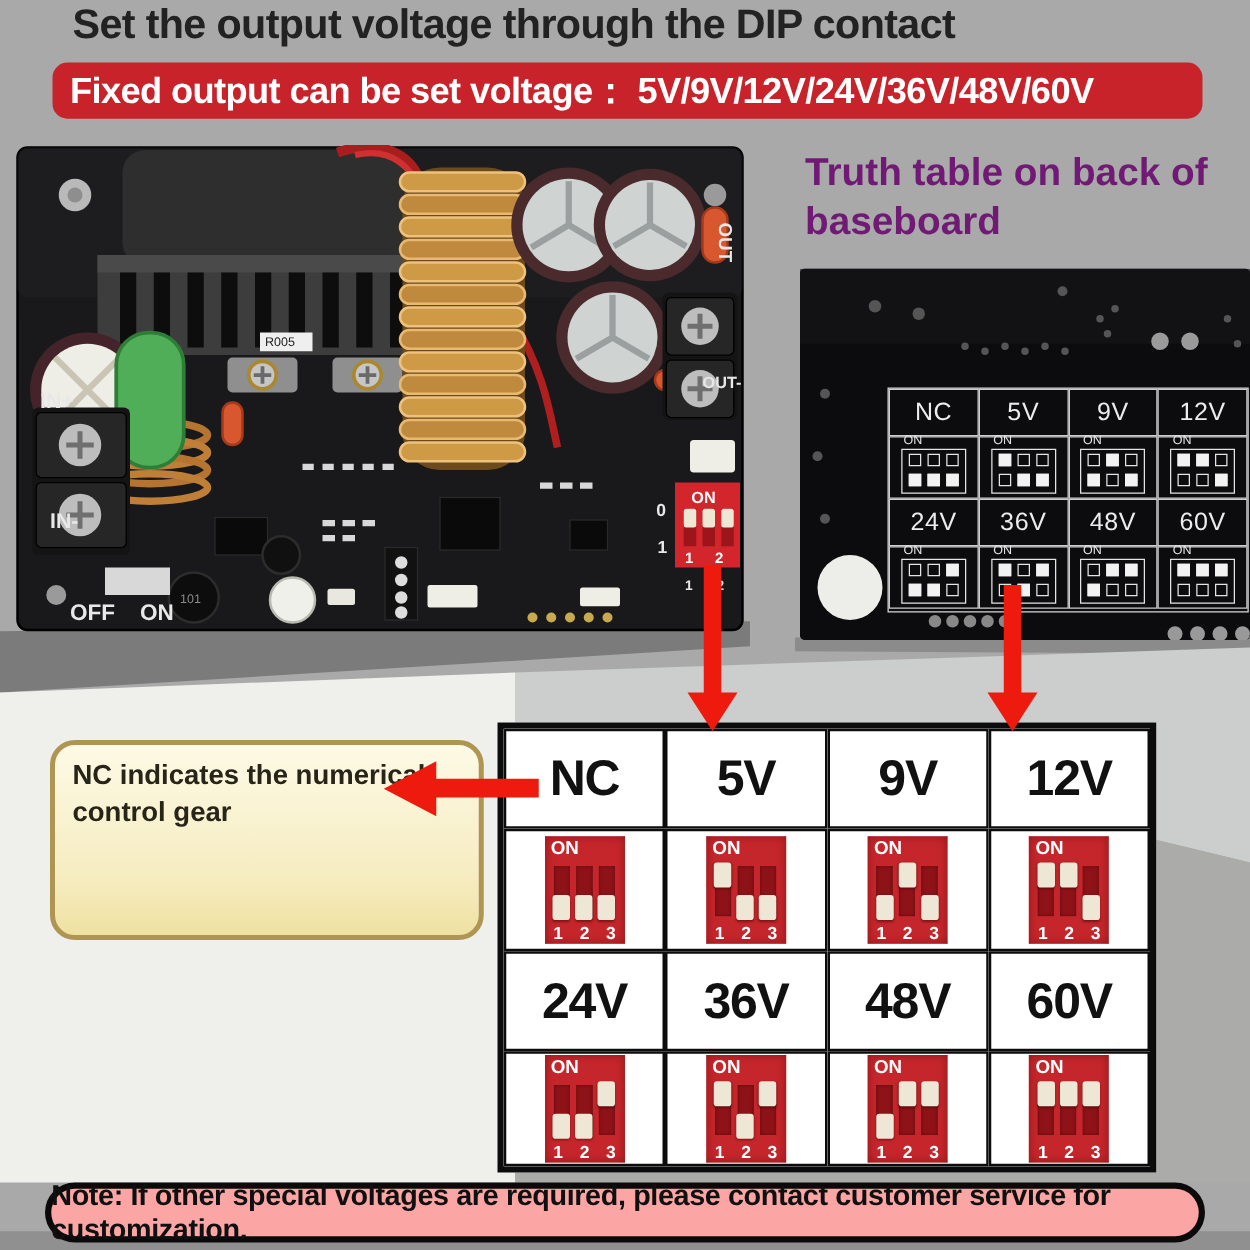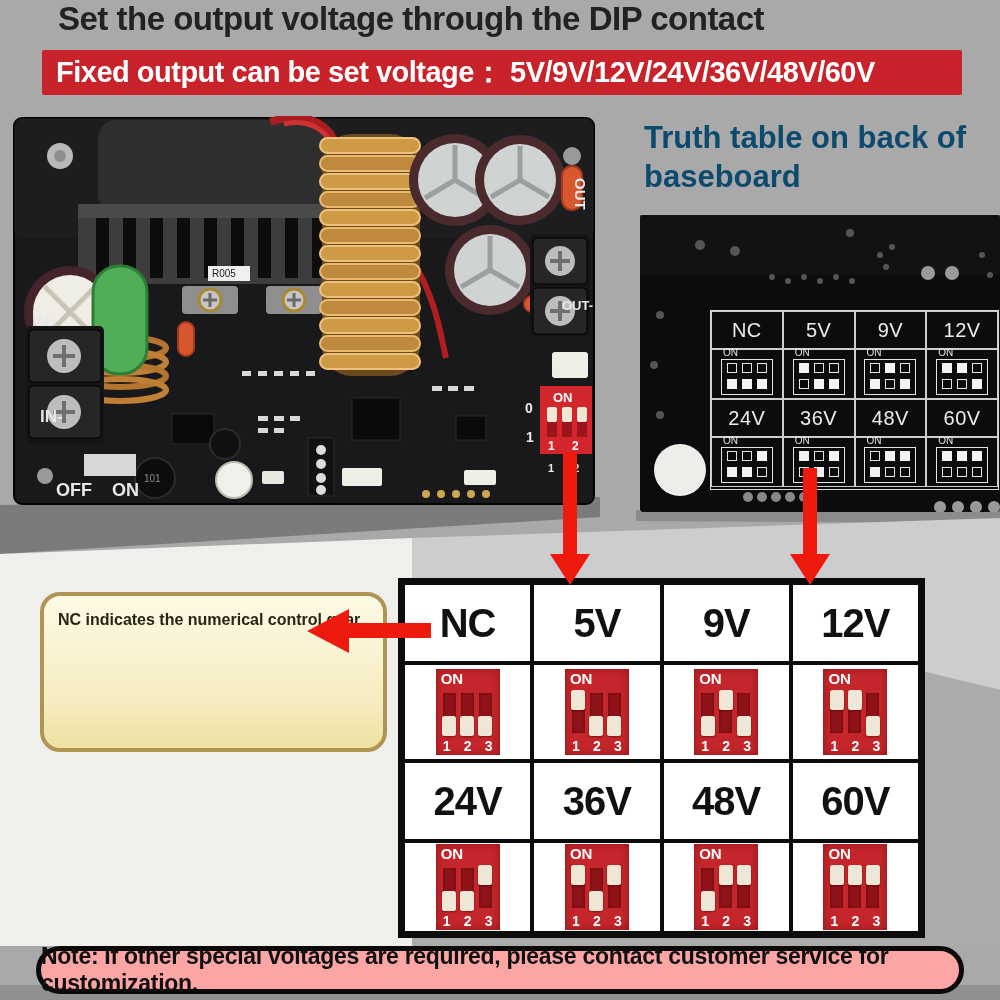--- a/index.html
+++ b/index.html
@@ -3,45 +3,45 @@
 <meta charset="utf-8">
 <style>
   html,body{margin:0;padding:0;}
   body{width:1000px;height:1000px;position:relative;overflow:hidden;
        background:#a9a9a9;font-family:"Liberation Sans",sans-serif;}
   .abs{position:absolute;}
   
   #bg{position:absolute;left:0;top:0;z-index:0;}
   
   #title{left:58px;top:0px;font-size:33px;font-weight:700;color:#222;z-index:3;letter-spacing:-0.5px;}
-  #banner{left:42px;top:50px;width:920px;height:45px;background:#c8232a;border-radius:2px;
+  #banner{left:42px;top:50px;width:920px;height:45px;background:#c8232a;border-radius:12px;
           display:flex;align-items:center;padding-left:14px;box-sizing:border-box;z-index:3;}
   #banner span{color:#fff;font-size:29px;font-weight:700;letter-spacing:-0.5px;}
   
-  #caption{left:644px;top:118px;width:330px;font-size:31px;font-weight:600;color:#0c4a6e;
+  #caption{left:644px;top:118px;width:330px;font-size:31px;font-weight:600;color:#701a75;
            line-height:39px;z-index:3;}
   
   #mainBoard{left:12px;top:116px;width:584px;height:390px;z-index:2;}
   #backBoard{left:640px;top:215px;width:360px;height:297px;z-index:2;background:#0c0c0e;border-radius:4px;}
   #backBoard svg{position:absolute;left:0;top:0;}
   
   #backTable{position:absolute;left:70px;top:95px;width:287px;height:178px;display:grid;
              grid-template-columns:repeat(4,1fr);grid-template-rows:38px 50px 38px 50px;
              border:1.5px solid rgba(240,240,240,.9);}
   .bcell{border:1px solid rgba(240,240,240,.85);display:flex;align-items:center;justify-content:center;position:relative;}
   .blabel{color:#ececec;font-size:20px;font-weight:400;letter-spacing:.5px;}
   .mini-dip{position:relative;width:50px;height:34px;border:1.7px solid #e4e4e4;margin-top:6px;}
   .mini-on{position:absolute;top:-13px;left:1px;font-size:10px;color:#e4e4e4;}
   .msq{position:absolute;width:8px;height:8px;border:1.5px solid #e4e4e4;}
   .msq.fill{background:#f2f2f2;border-color:#f2f2f2;}
   
   #callout{left:40px;top:592px;width:347px;height:160px;box-sizing:border-box;border:4px solid #ae9552;
            border-radius:20px;background:linear-gradient(#fdfae6,#f6ecc0 70%,#efe1a2);
            padding:9px 14px;z-index:3;}
-  #callout div{font-size:16px;line-height:30px;font-weight:600;color:#272418;}
+  #callout div{font-size:22px;line-height:30px;font-weight:600;color:#272418;}
   
   #bigTable{left:398px;top:578px;width:527px;height:360px;box-sizing:border-box;background:#fff;
             border:5px solid #0c0c0c;display:grid;grid-template-columns:repeat(4,1fr);
             grid-template-rows:80px 98px 80px 92px;z-index:3;}
   .cell{border:2px solid #0c0c0c;display:flex;align-items:center;justify-content:center;background:#fff;}
   .vlabel{font-size:40px;font-weight:700;color:#111;letter-spacing:-1px;}
   
   .dip{position:relative;width:64px;height:86px;background:#c5262b;box-shadow:inset 0 0 8px rgba(80,0,0,.45);}
   .dip .don{position:absolute;top:1px;left:5px;color:#fff;font-size:15px;font-weight:700;}
   .slot{position:absolute;top:24px;width:13px;height:40px;background:#8e1318;box-shadow:inset 0 0 3px #5c0b0e;}

